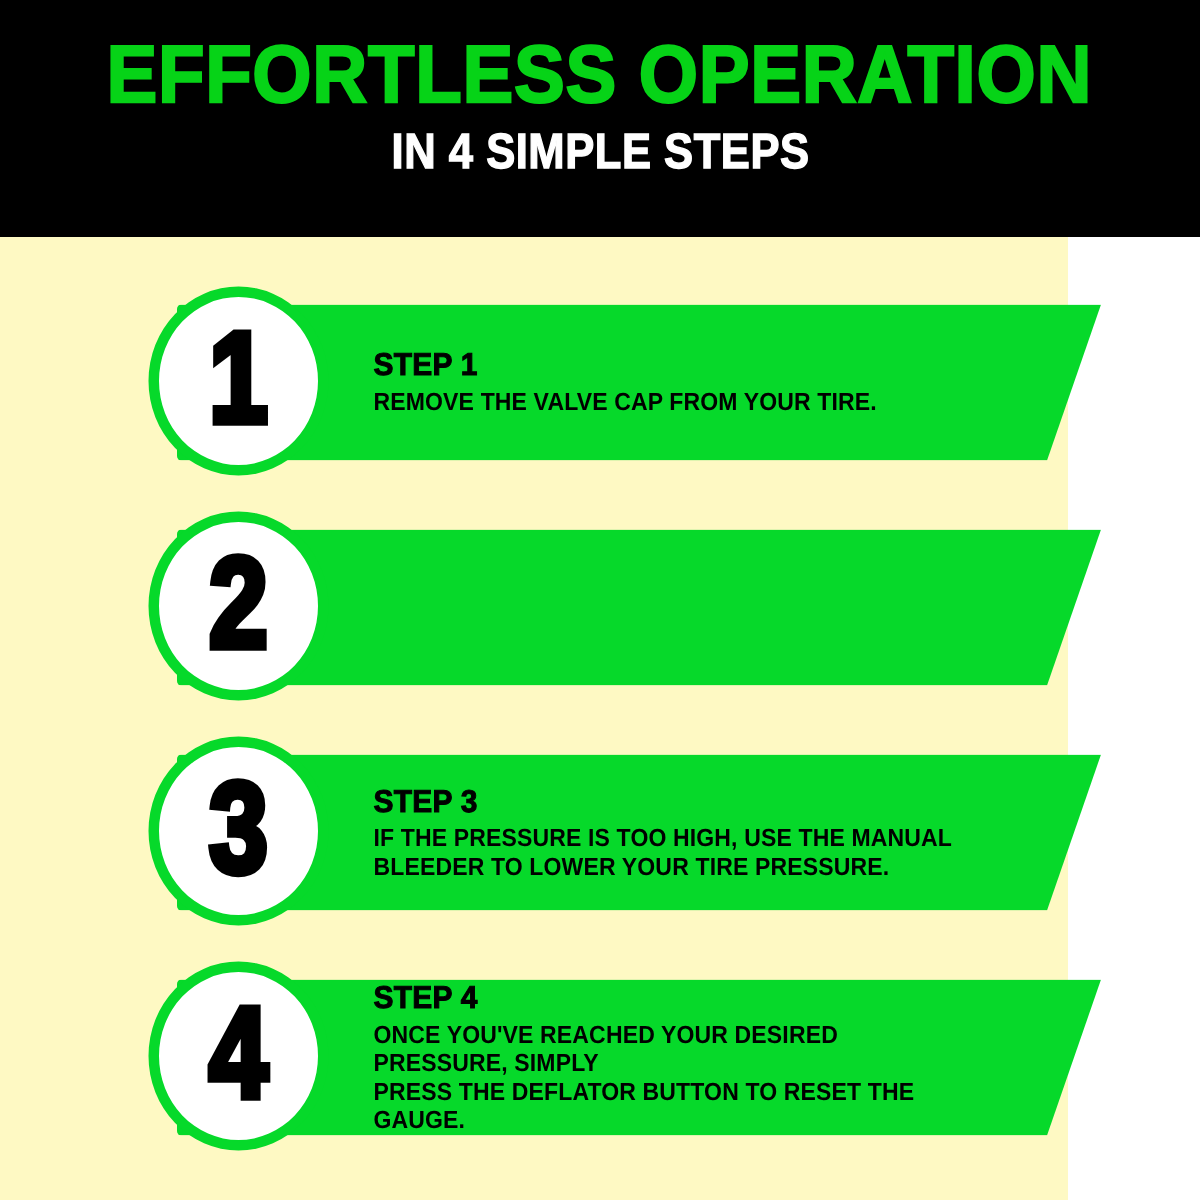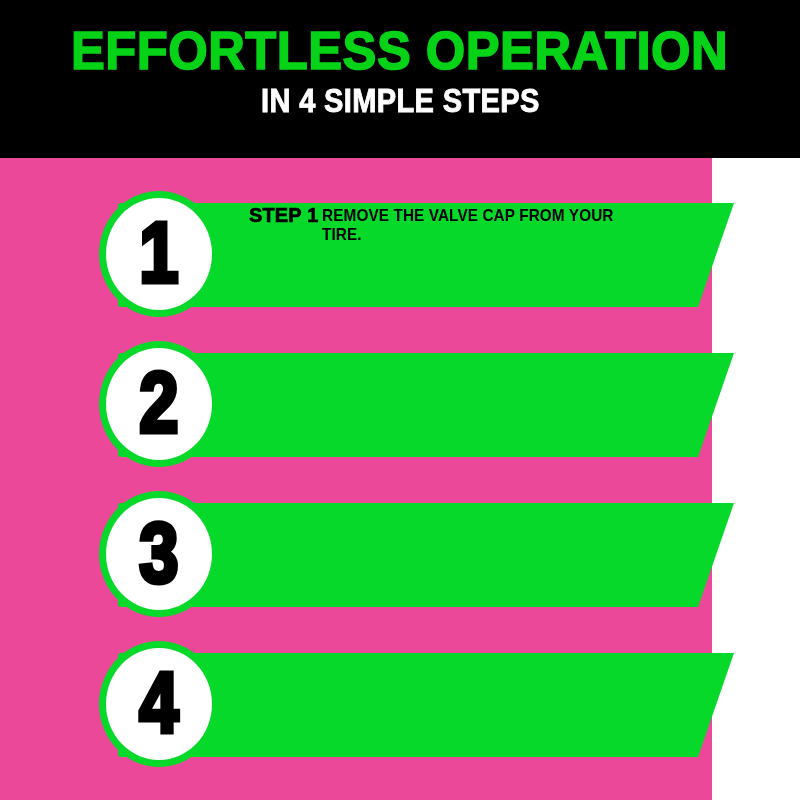--- a/index.html
+++ b/index.html
@@ -11,21 +11,21 @@
     height: 800px;
     background: #ffffff;
     font-family: "Liberation Sans", sans-serif;
     overflow: hidden;
   }
 
   .page {
     position: relative;
     width: 712px;
     height: 800px;
-    background: #ec4899;
+    background: #fef9c3;
   }
 
   
   .header {
     position: absolute;
     left: 0;
     top: 0;
     width: 800px;
     height: 158px;
     background: #000000;
@@ -123,21 +123,21 @@
   }
 
   
   .step-text {
     position: absolute;
     left: 249px;
     top: 45px;
     width: 430px;
     height: 104px;
     display: flex;
-    flex-direction: row;
+    flex-direction: column;
     justify-content: center;
   }
 
   .step-title {
     font-family: "Liberation Sans Narrow", "Liberation Sans", sans-serif;
     font-size: 21px;
     line-height: 24px;
     font-weight: bold;
     color: #000000;
     text-transform: uppercase;
@@ -190,23 +190,33 @@
       <div class="step-circle">
         <span class="step-number">2</span>
       </div>
     </div>
 
     <div class="step-row" style="top:300px;">
       <div class="step-banner"></div>
       <div class="step-circle">
         <span class="step-number">3</span>
       </div>
+      <div class="step-text">
+        <div class="step-title">STEP 3</div>
+        <div class="step-desc">IF THE PRESSURE IS TOO HIGH, USE THE MANUAL
+BLEEDER TO LOWER YOUR TIRE PRESSURE.</div>
+      </div>
     </div>
 
     <div class="step-row" style="top:450px;">
       <div class="step-banner"></div>
       <div class="step-circle">
         <span class="step-number">4</span>
+      </div>
+      <div class="step-text">
+        <div class="step-title">STEP 4</div>
+        <div class="step-desc">ONCE YOU'VE REACHED YOUR DESIRED PRESSURE, SIMPLY
+PRESS THE DEFLATOR BUTTON TO RESET THE GAUGE.</div>
       </div>
     </div>
 
   </div>
 </div>
 
 </body></html>

